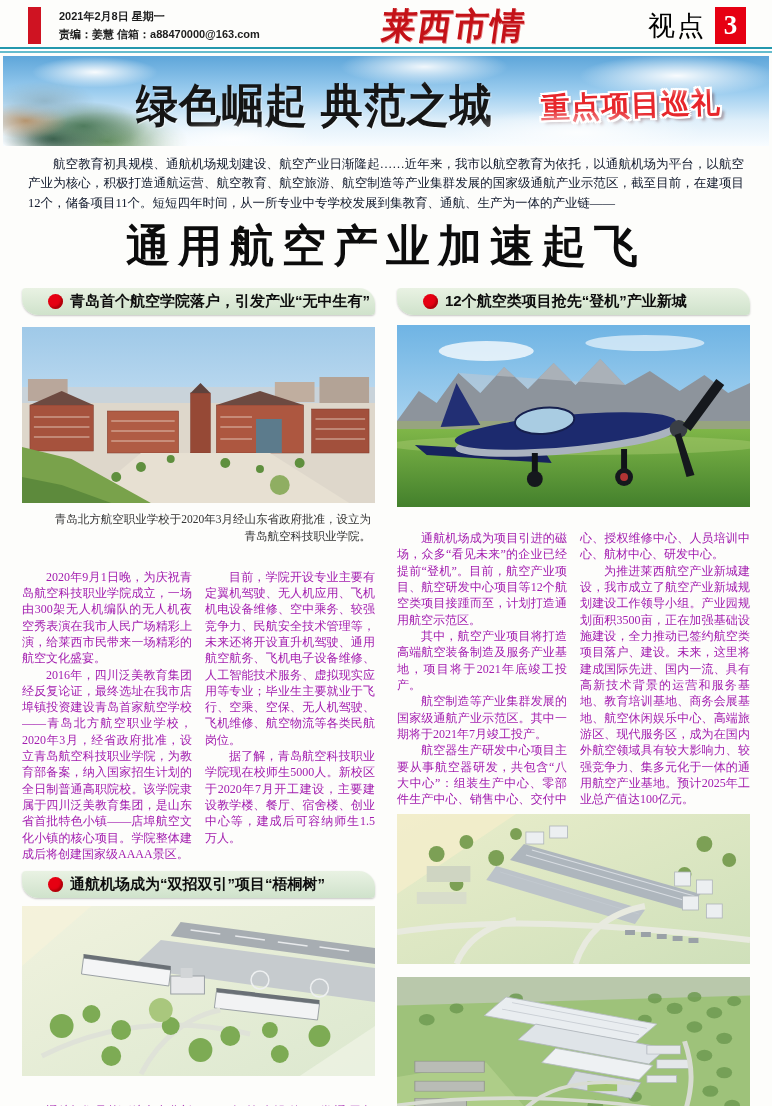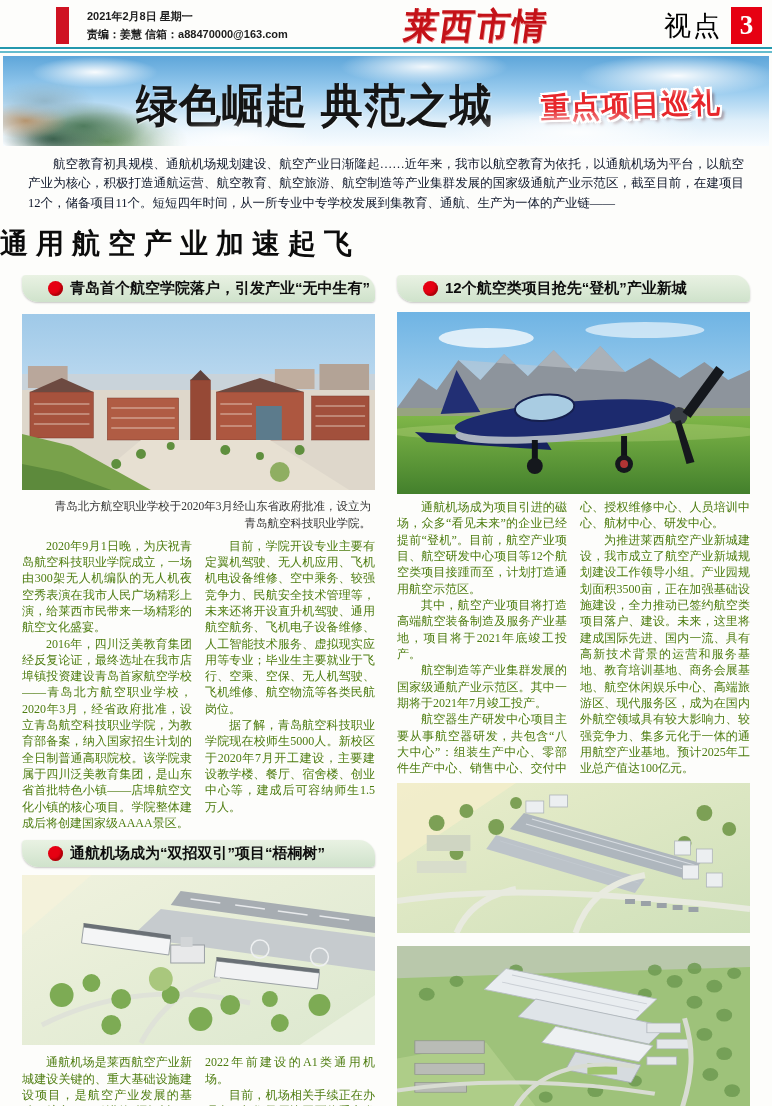--- a/index.html
+++ b/index.html
@@ -2,21 +2,21 @@
 <html><head>
 <meta charset="utf-8">
 <style>
   * { margin:0; padding:0; box-sizing:border-box; }
   html,body { background:#888; }
   .page {
     width:772px; height:1106px; margin:0 auto; background:#fdfdfb;
     font-family:"Liberation Serif", serif; color:#111; overflow:hidden; position:relative;
   }
   
-  .mast { display:flex; align-items:center; padding:7px 10px 2px 28px; height:46px;margin-left:28px; }
+  .mast { display:flex; align-items:center; padding:7px 26px 2px 28px; height:46px; }
   .red-bar { width:13px; height:37px; background:#cf1322; margin-right:18px; flex:0 0 auto; }
   .dateblock { font-family:"Liberation Sans", sans-serif; font-size:11px; font-weight:600; line-height:1.55; color:#1c1c1c; white-space:nowrap; }
   .mast-title { flex:1; text-align:center; font-size:34px; font-weight:bold; color:#c41218;
     transform:skewX(-8deg) scaleY(1.05); letter-spacing:2px; text-shadow:1px 1px 0 #e98a8a; }
   .section-label { font-family:"Liberation Sans", sans-serif; font-size:27px; font-weight:400; color:#000; margin-right:9px; letter-spacing:2px; }
   .page-num-box { width:31px; height:37px; background:#e60012; color:#fff; display:flex; align-items:center; justify-content:center;
     font-size:27px; font-weight:bold; font-family:"Liberation Serif", serif; }
   .header-rule { height:6px; margin:1px 0 0; border-top:2px solid #2398ad; border-bottom:2px solid #66bccd; background:#fff; }
   
   .banner { position:relative; height:90px; margin:3px 3px 7px; overflow:hidden;
@@ -39,39 +39,39 @@
     -webkit-mask-image:linear-gradient(90deg,#000 55%, transparent 100%);
             mask-image:linear-gradient(90deg,#000 55%, transparent 100%); }
   .banner-slogan { position:absolute; left:133px; top:22px; font-family:"Liberation Sans", sans-serif;
     font-size:42px; font-weight:900; color:#151515; letter-spacing:1px; transform:scaleY(1.08);
     text-shadow:1px 1px 0 rgba(255,255,255,.5); white-space:nowrap; }
   .banner-series { position:absolute; right:48px; top:30px; font-family:"Liberation Sans", sans-serif;
     font-size:29px; font-weight:900; color:#e7262b; transform:rotate(-2deg); white-space:nowrap; letter-spacing:1px;
     text-shadow:-2px -2px 0 #fff,2px -2px 0 #fff,-2px 2px 0 #fff,2px 2px 0 #fff,0 -2px 0 #fff,0 2px 0 #fff,-2px 0 0 #fff,2px 0 0 #fff,4px 4px 3px rgba(100,40,40,.45); }
   
   .intro { margin:9px 28px 4px; font-size:12.5px; line-height:1.55; text-indent:2em; text-align:justify; color:#0f172a; }
-  .headline { font-size:28px; font-weight:bold; letter-spacing:8px; margin:12px 0 12px; color:#0c0c0c; }
+  .headline { text-align:center; font-size:44px; font-weight:bold; letter-spacing:8px; margin:4px 0 12px; color:#0c0c0c; }
   
   .columns { display:flex; gap:22px; padding:0 22px; height:832px; overflow:hidden; }
   .col { width:353px; display:flex; flex-direction:column; min-height:0; }
   .band { flex:0 0 auto; height:27px; display:flex; align-items:center; gap:7px; padding:0 26px;
     background:linear-gradient(180deg,#e9f2e3 0%,#cfe2cb 100%); border-radius:4px 16px 4px 16px;
     box-shadow:0 1px 2px rgba(0,0,0,.22); font-family:"Liberation Sans", sans-serif; font-size:15px; font-weight:700; color:#0d0d0d; white-space:nowrap; }
   .dot { width:15px; height:15px; border-radius:50%; background:#e60012; flex:0 0 auto;
     box-shadow:inset -2px -2px 2px rgba(120,0,0,.5); }
   figure { flex:0 0 auto; width:100%; overflow:hidden; }
   figure svg { display:block; width:100%; height:100%; }
   .fig-campus { height:176px; margin-top:12px; }
   .fig-plane  { height:182px; margin-top:10px; }
   .fig-airport{ height:170px; margin:8px 0 4px; }
   .fig-park1  { height:150px; margin-top:7px; }
   .fig-park2  { flex:1 1 auto; min-height:140px; margin-top:13px; }
   .caption { margin:8px 4px 0; font-size:11.5px; line-height:1.5; color:#333; text-indent:2em; flex:0 0 auto;text-align:right; }
-  .article-body { margin-top:5px; column-count:2; column-gap:13px; font-size:12px; line-height:1.36;
-    text-align:justify; color:#4d7c0f; overflow:hidden; flex:0 0 auto; }
+  .article-body { margin-top:23px; column-count:2; column-gap:13px; font-size:12px; line-height:1.36;
+    text-align:justify; color:#a21caf; overflow:hidden; flex:0 0 auto; }
   .article-body p { text-indent:2em; margin:0; }
   .body-grow { flex:1 1 auto; min-height:0; }
   .band-airport { margin-top:9px; }
 </style>
 </head>
 <body>
 
 <div class="page">
 
   <div class="mast">

